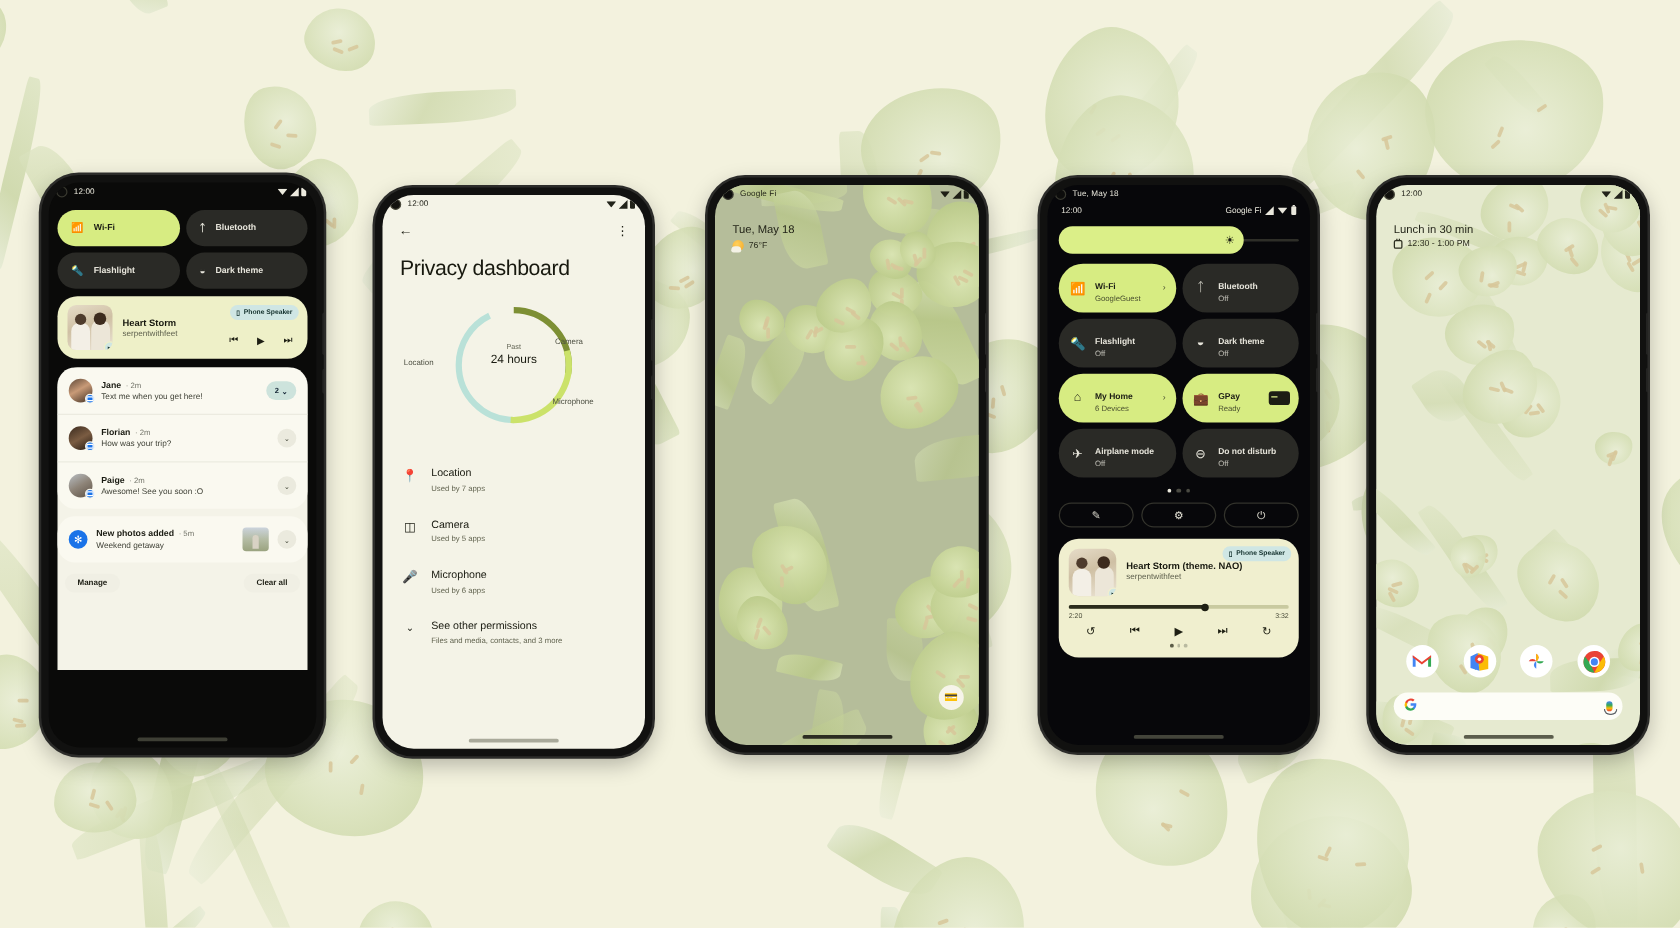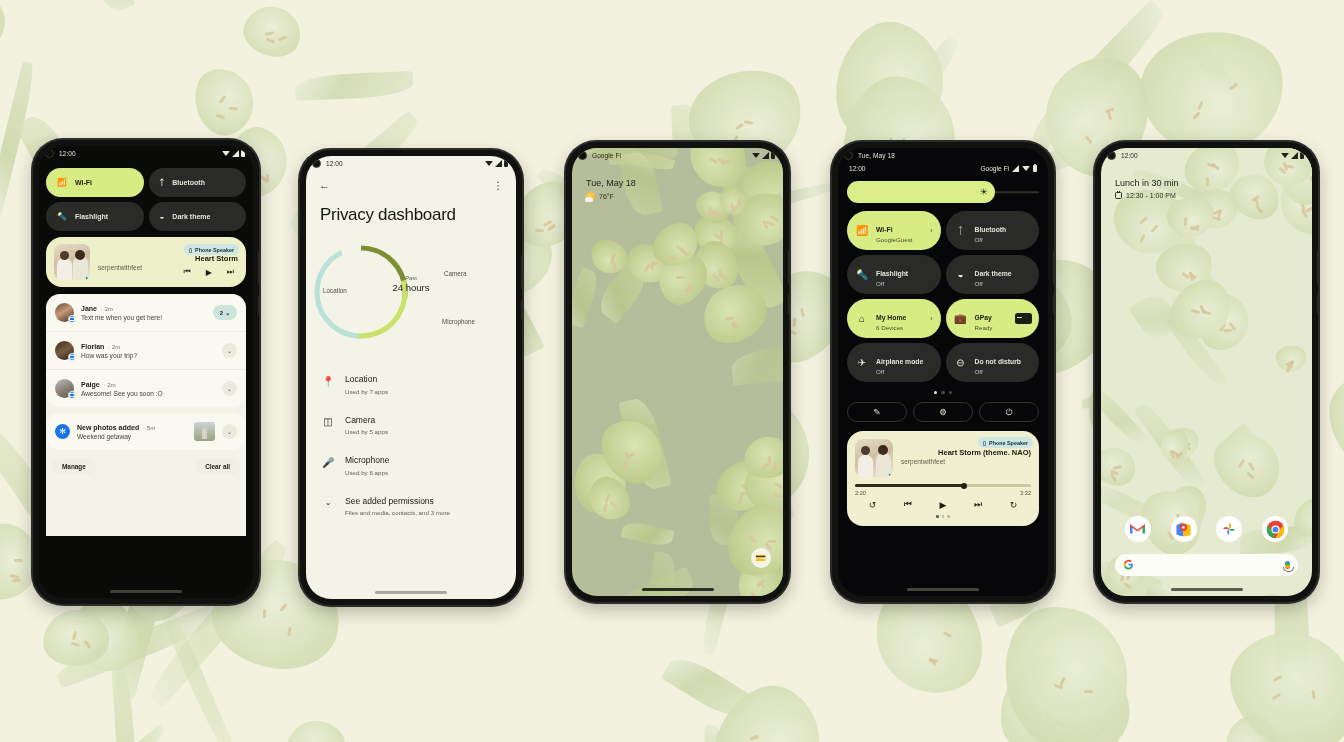--- a/index.html
+++ b/index.html
@@ -117,21 +117,21 @@
   .album-art .head1 { position:absolute; width:9px; height:9px; border-radius:50%; background:#4e3b2c; top:7px; left:6px; }
   .album-art .head2 { position:absolute; width:10px; height:10px; border-radius:50%; background:#3d2b1e; top:6px; right:5px; }
   .play-badge {
     position:absolute; bottom:-3px; right:-3px;
     width:10px; height:10px; border-radius:50%;
     background:#cfe6e2; border:1.4px solid #eef0c8;
     display:flex; align-items:center; justify-content:center;
     font-size:4.5px; color:#14302c;
   }
   .media-meta { flex: 1; min-width: 0; }
-  .media-title { font-size: 7.5px; font-weight: 700; color: #17180f; text-align: right; }
+  .media-title { font-size: 7.5px; font-weight: 700; color: #17180f; }
   .media-artist { font-size: 6.5px; color: #5d5f4c; margin-top: 1px; }
   .speaker-chip {
     position:absolute; right: 7px; top: 7px;
     background:#cfe6e4; color:#12302c; border-radius: 9px;
     font-size: 5.4px; font-weight: 700; padding: 2.5px 5px;
     display: flex; align-items: center; gap: 3px;
   }
   .media-ctrls { display:flex; gap: 15px; align-items:center; position:absolute; right:12px; bottom:10px; font-size:8px; color:#1d1e13; }
   .notif-sheet {
     margin: 7px 7px 0; background: #f4f3e8; border-radius: 16px 16px 0 0;
@@ -187,21 +187,21 @@
     background:#f0efe4; border-radius: 11px; padding: 4px 10px;
     font-size: 6.4px; font-weight: 700; color: #1d1e14;
   }
 
   
   #phone2 { left: 300px; top: 150px; width: 222px; height: 455px; }
   #phone2 .screen { background: #f4f3e7; }
   .p2-top { display:flex; align-items:center; justify-content:space-between; padding: 8px 13px 0; }
   .icon-btn { font-size: 11px; color: #1f2016; }
   .p2-title { font-size: 17px; color: #17180e; padding: 14px 14px 0; letter-spacing: -.3px; }
-  .donut-wrap { display:flex; margin-top: 12px; position: relative; }
+  .donut-wrap { display:flex; justify-content:center; margin-top: 12px; position: relative; }
   .donut-labels span {
     position: absolute; font-size: 6.3px; color: #4d4f42;
   }
   .donut-center { position:absolute; left:0; right:0; top:38px; text-align:center; }
   .donut-center .past { font-size: 5.8px; color: #676959; }
   .donut-center .hrs { font-size: 9.5px; color: #1a1b11; margin-top:1px; }
   .perm-list { margin-top: 14px; }
   .perm-row { display:flex; align-items:center; gap: 11px; padding: 7px 16px; }
   .perm-ico { width: 12px; text-align:center; font-size: 10px; color:#22231a; flex:none; }
   .perm-name { font-size: 8.5px; color: #17180e; }
@@ -715,21 +715,21 @@
       <div class="perm-row">
         <span class="perm-ico">🎤</span>
         <span>
           <span class="perm-name">Microphone</span>
           <div class="perm-sub">Used by 6 apps</div>
         </span>
       </div>
       <div class="perm-row">
         <span class="perm-ico" style="font-size:8px">⌄</span>
         <span>
-          <span class="perm-name">See added permissions</span>
+          <span class="perm-name">See other permissions</span>
           <div class="perm-sub">Files and media, contacts, and 3 more</div>
         </span>
       </div>
     </div>
 
     <div class="navpill" style="background:#a9a99a;"></div>
   </div>
 </div>
 
 <div class="phone" id="phone3">

